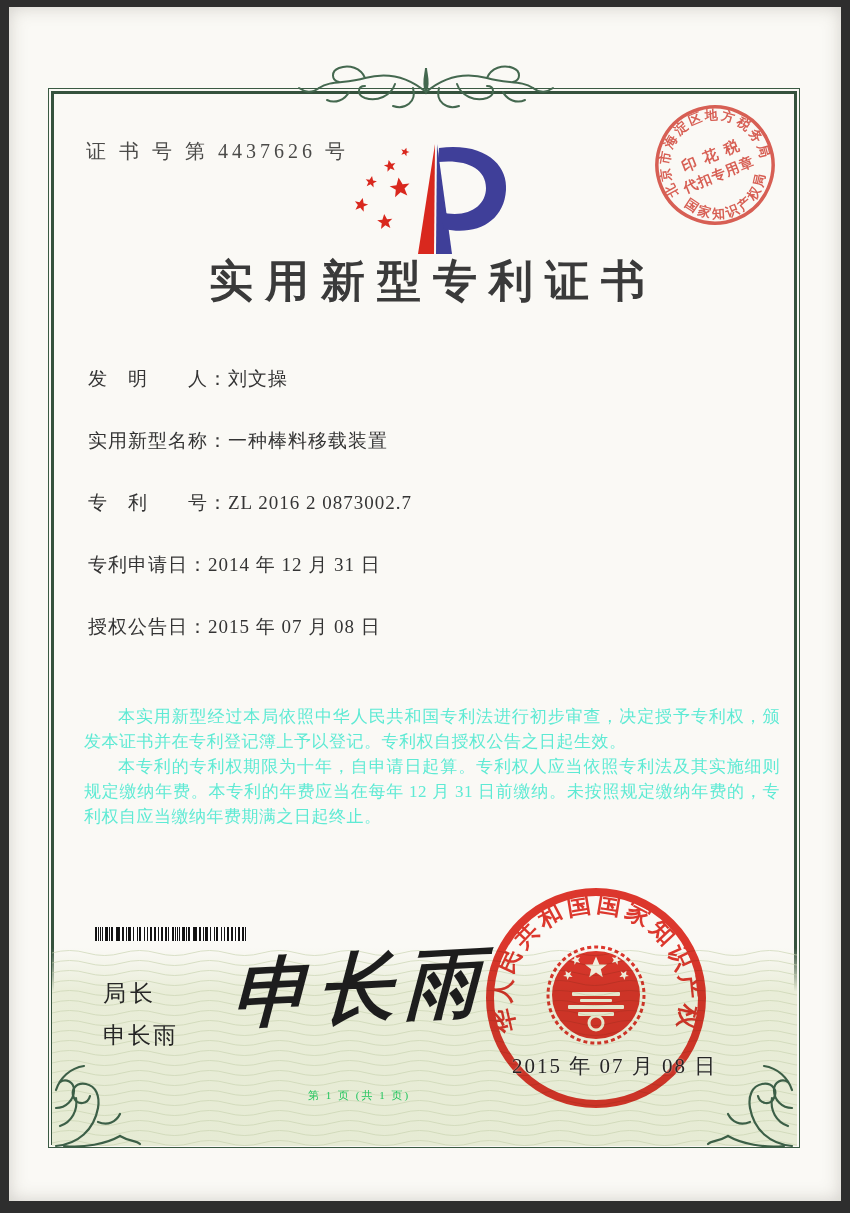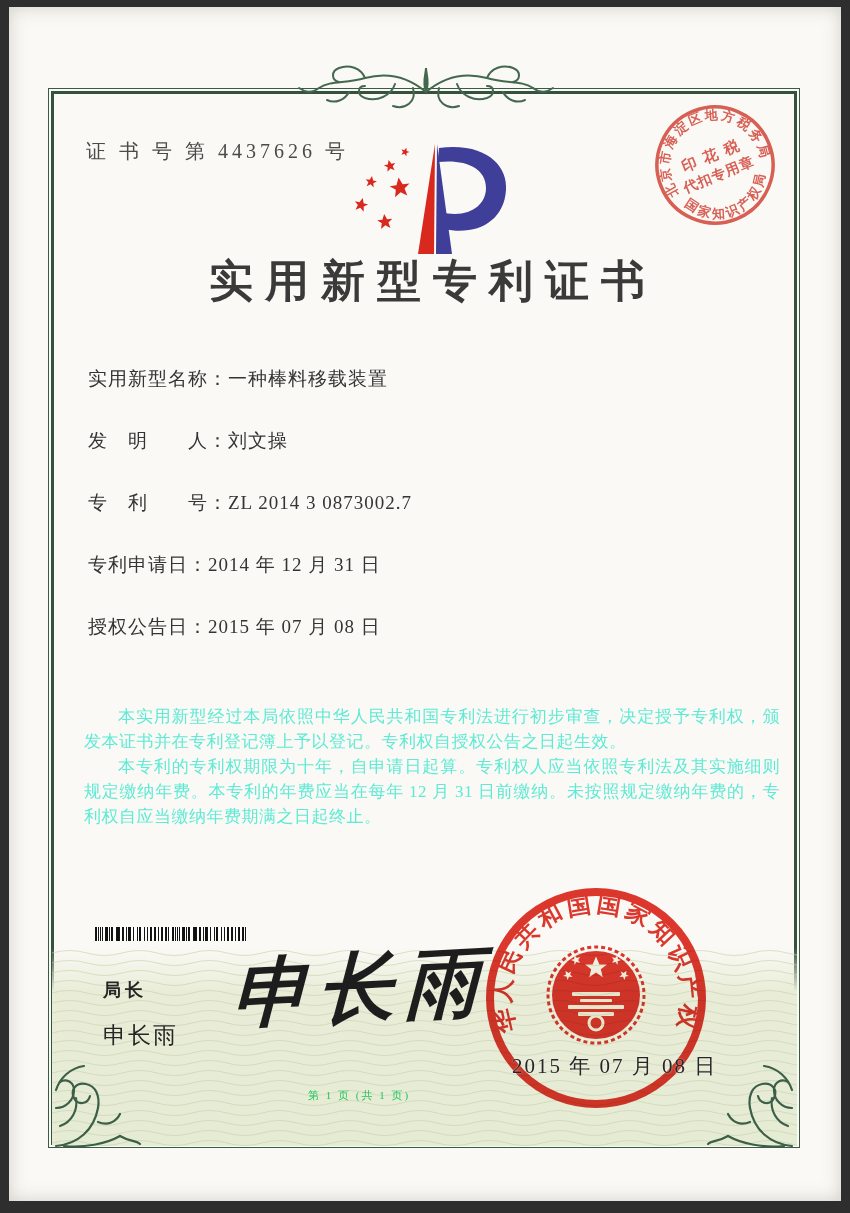--- a/index.html
+++ b/index.html
@@ -42,22 +42,22 @@
   
   .band { position:absolute; left:52px; top:948px; width:745px; height:198px; z-index:1;
           background:linear-gradient(180deg, rgba(233,237,216,0) 0%, #e9edd8 22%, #e6ebd4 100%); }
   .band svg { position:absolute; left:0; top:0; opacity:.65; }
 
   .barcode { position:absolute; left:95px; top:927px; width:152px; height:14px; z-index:4;
      background:
        repeating-linear-gradient(90deg,#161616 0 1px,rgba(255,255,255,0) 1px 3px,#161616 3px 4px,rgba(255,255,255,0) 4px 7px),
        repeating-linear-gradient(90deg,#101010 0 2px,#fdfdfd 2px 5px,#101010 5px 6px,#fdfdfd 6px 11px); }
 
-  .director-title { position:absolute; left:103px; top:978px; font-size:18px; color:#262626;
-                    letter-spacing:4px; z-index:4;font-weight:bold; }
+  .director-title { position:absolute; left:103px; top:978px; font-size:23px; color:#262626;
+                    letter-spacing:4px; z-index:4; }
   .director-name  { position:absolute; left:103px; top:1020px; font-size:23px; color:#262626;
                     letter-spacing:2px; z-index:4; }
   .signature { position:absolute; left:232px; top:938px; font-size:76px; font-weight:700;
                font-style:italic; color:#1d1d1d; letter-spacing:10px; z-index:4;
                transform:rotate(-3deg) skewX(-4deg); }
 
   .seal { position:absolute; left:478px; top:880px; z-index:5; mix-blend-mode:multiply; opacity:.95; }
   .seal-date { position:absolute; left:512px; top:1052px; font-size:21px; color:#262626;
                letter-spacing:2px; z-index:6; text-shadow:0 0 2px rgba(250,249,245,.8); }
 
@@ -162,27 +162,27 @@
       <textPath href="#arcTaxBot" startOffset="50%">国家知识产权局</textPath>
     </text>
     <text x="67" y="62" font-size="15" letter-spacing="2" fill="#d95348" font-weight="bold" text-anchor="middle">印 花 税</text>
     <text x="67" y="82" font-size="14" letter-spacing="1" fill="#d95348" font-weight="bold" text-anchor="middle">代扣专用章</text>
   </svg>
 
   <div class="title">实用新型专利证书</div>
 
   <div class="fields">
     <div class="field-row">
+      <span class="f-label">发　明　　人：</span><span class="f-value">刘文操</span>
+    </div>
+    <div class="field-row">
       <span class="f-label">实用新型名称：</span><span class="f-value">一种棒料移载装置</span>
     </div>
     <div class="field-row">
-      <span class="f-label">发　明　　人：</span><span class="f-value">刘文操</span>
-    </div>
-    <div class="field-row">
-      <span class="f-label">专　利　　号：</span><span class="f-value">ZL 2014 3 0873002.7</span>
+      <span class="f-label">专　利　　号：</span><span class="f-value">ZL 2016 2 0873002.7</span>
     </div>
     <div class="field-row">
       <span class="f-label">专利申请日：</span><span class="f-value">2014 年 12 月 31 日</span>
     </div>
     <div class="field-row">
       <span class="f-label">授权公告日：</span><span class="f-value">2015 年 07 月 08 日</span>
     </div>
   </div>
 
   <div class="paras">

